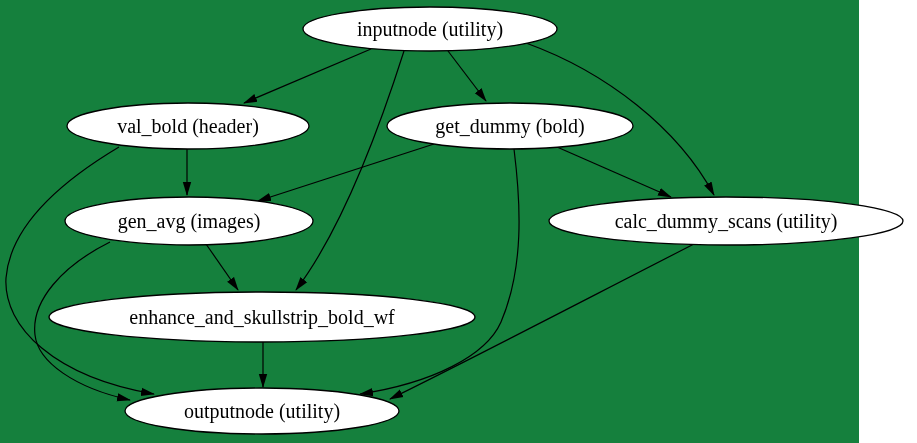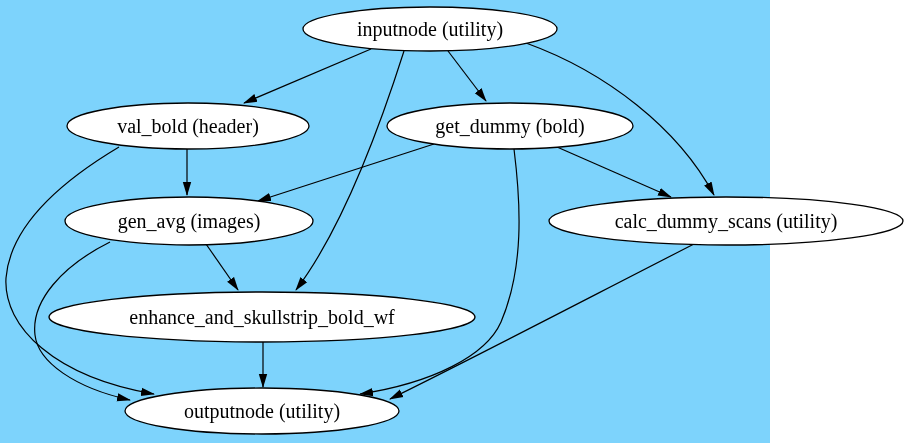--- a/index.html
+++ b/index.html
@@ -2,23 +2,23 @@
 <html><head>
 <meta charset="utf-8">
 <style>
   html, body {
     margin: 0;
     padding: 0;
     background: #ffffff;
   }
   .canvas {
     position: relative;
-    width: 770px;
+    width: 859px;
     height: 443px;
-    background: #7dd3fc;
+    background: #15803d;
     font-family: "Liberation Serif", "DejaVu Serif", serif;
   }
   svg {
     display: block;
   }
   .node-ellipse {
     fill: #ffffff;
     stroke: #000000;
     stroke-width: 1.3px;
   }

